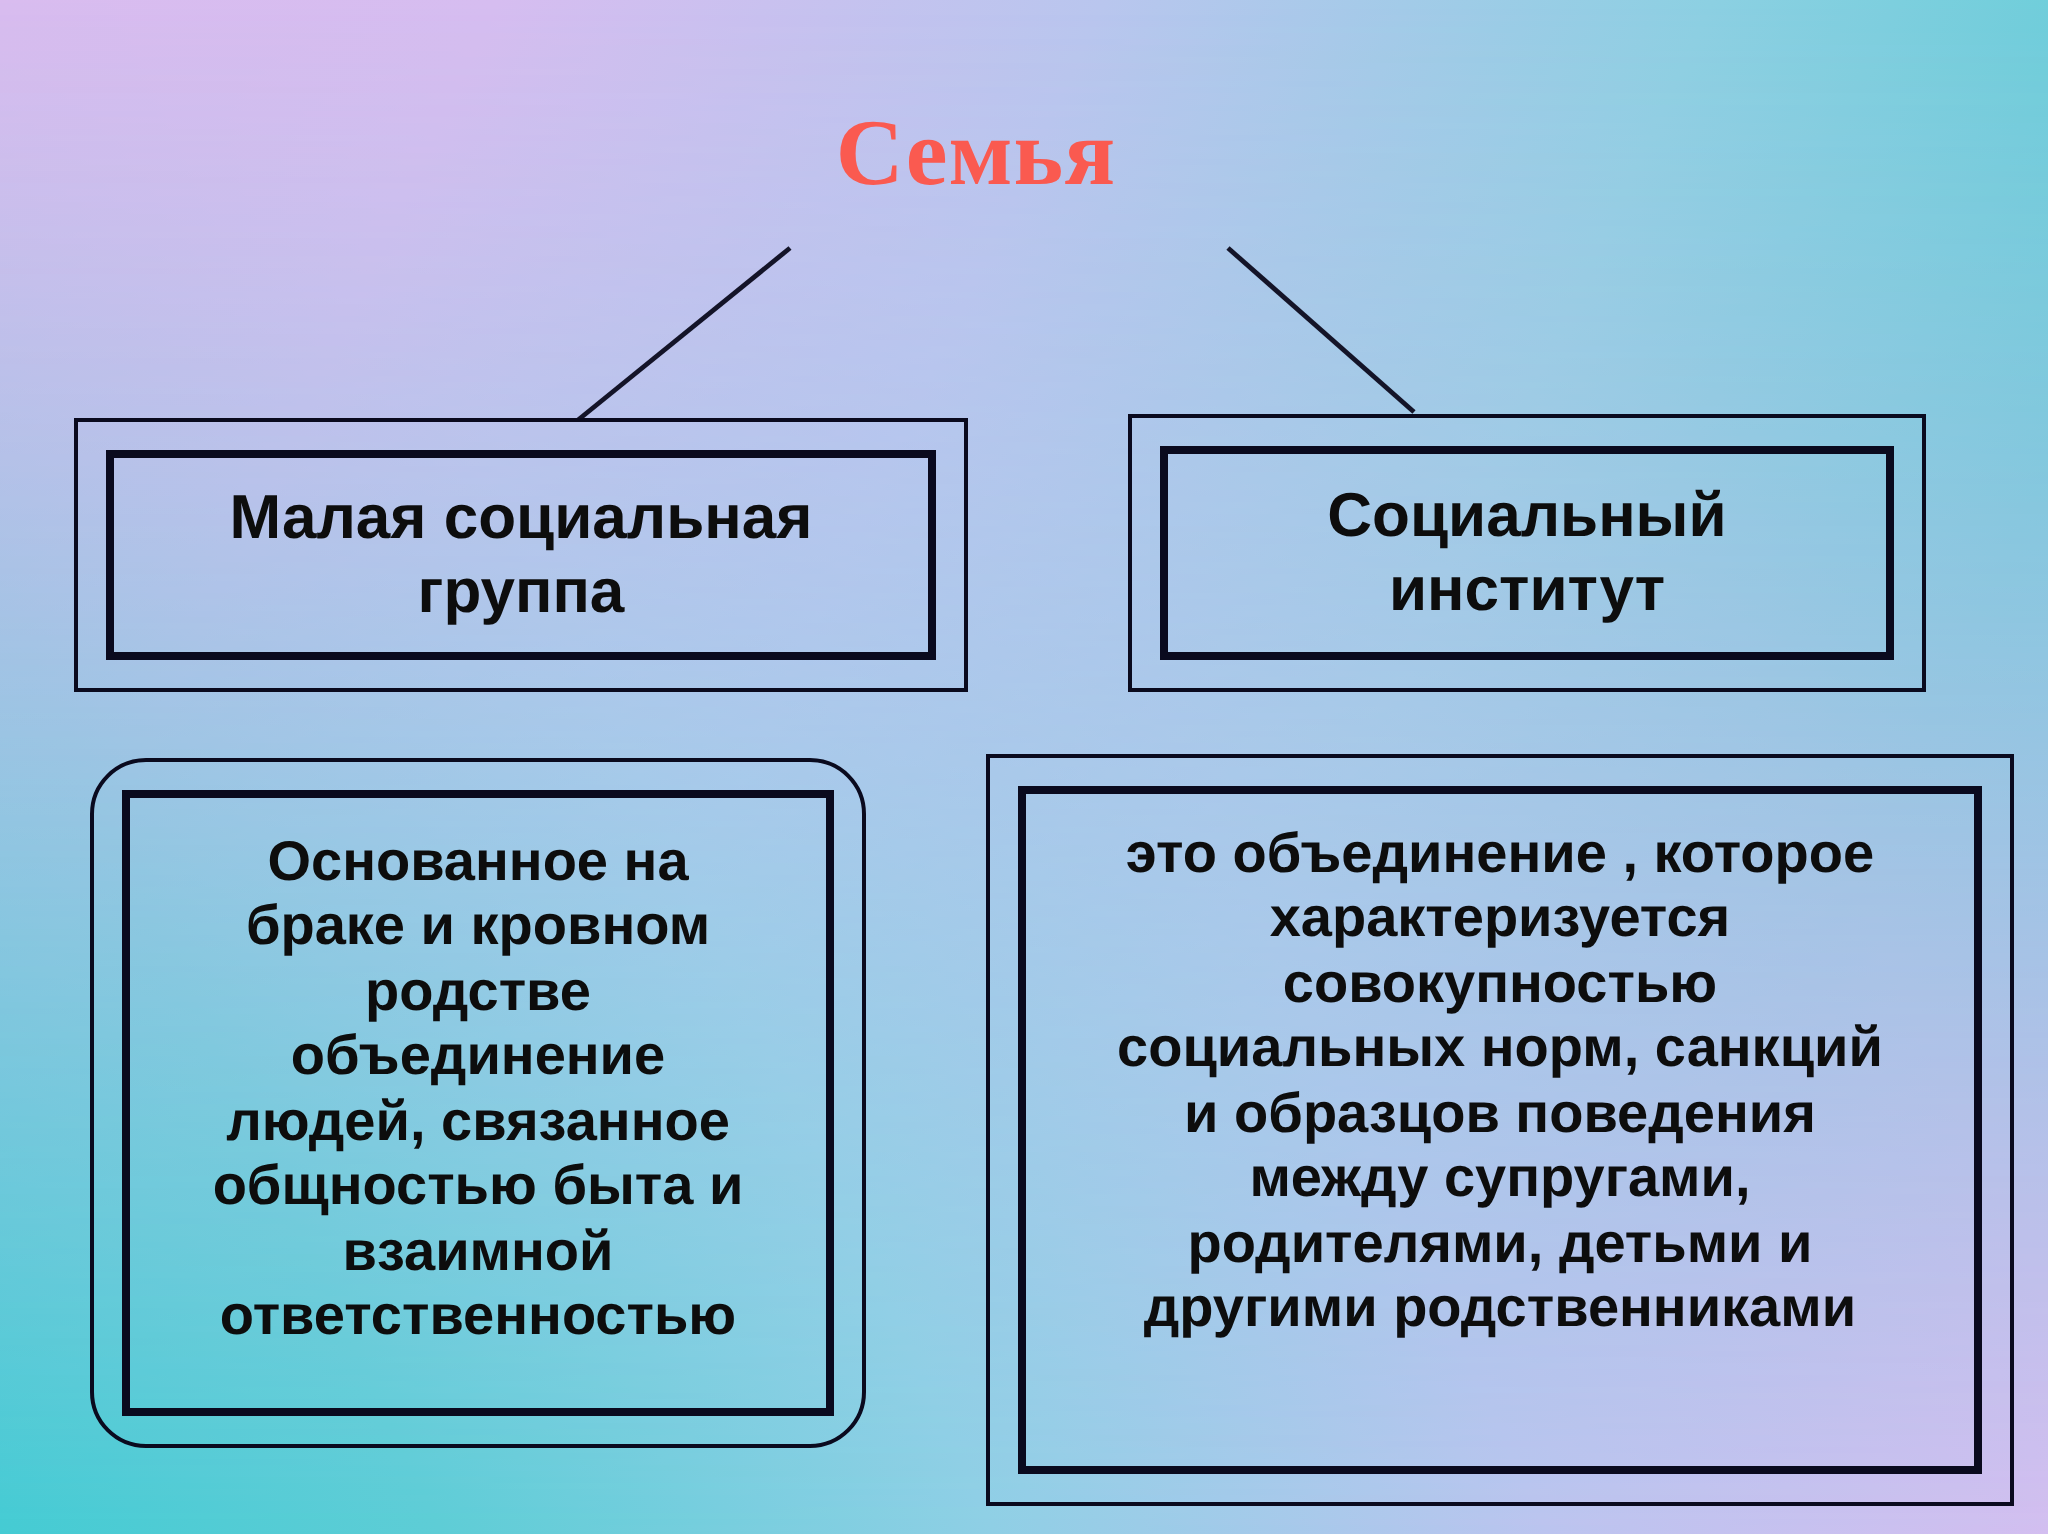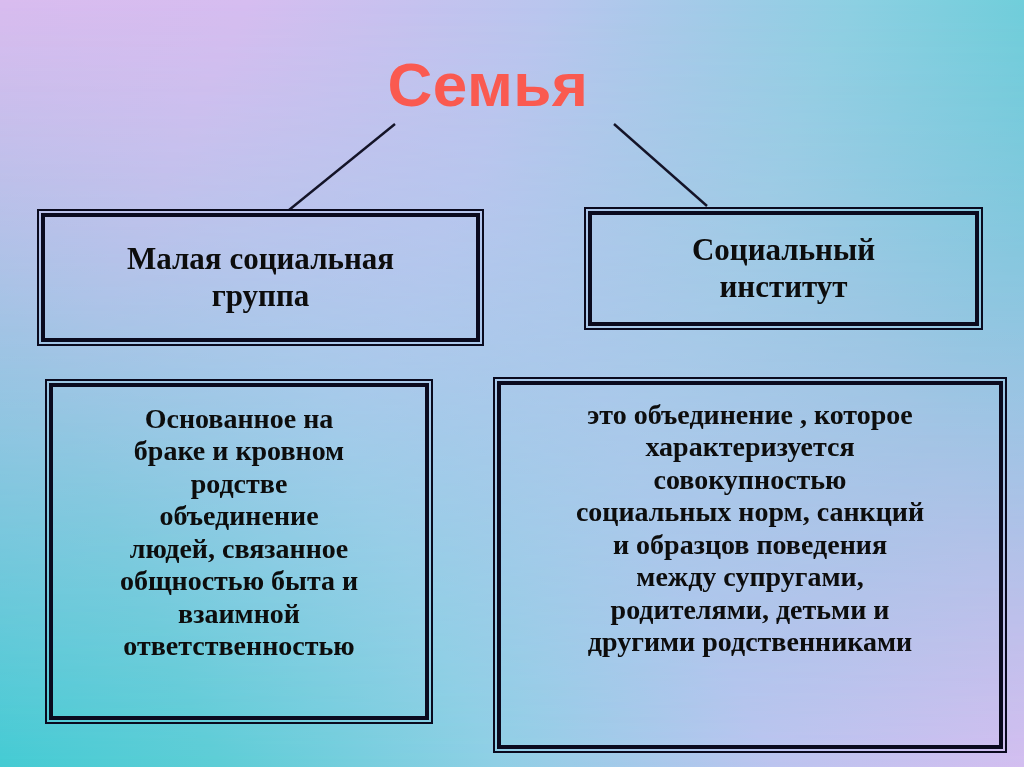--- a/index.html
+++ b/index.html
@@ -47,71 +47,71 @@
     mask-image: linear-gradient(to bottom, rgba(0,0,0,0) 0%, rgba(0,0,0,1) 100%);
   }
 
   
   #title {
     position: absolute;
     left: 0;
     top: 54px;
     width: 976px;
     text-align: center;
-    font-size: 62px;
+    font-size: 47px;
     font-weight: bold;
     color: #fa5a50;
     letter-spacing: 0.5px;
     line-height: 1;
     white-space: nowrap;
+    font-family: Liberation Serif, serif;
   }
 
   
   #connectors {
     position: absolute;
     left: 0;
     top: 0;
     width: 1024px;
     height: 767px;
     pointer-events: none;
   }
 
   
   .box {
     position: absolute;
     box-sizing: border-box;
     border: 2px solid #0a0a1e;
     background: transparent;
-    padding: 2px;
-    font-family: Liberation Serif, serif;
+    padding: 14px;
   }
   .box-inner {
     box-sizing: border-box;
     width: 100%;
     height: 100%;
     border: 4px solid #0a0a1e;
     display: flex;
     align-items: center;
     justify-content: center;
   }
   .box-text {
     text-align: center;
     font-weight: bold;
     color: #0d0d0d;
     line-height: 1.18;
     padding: 0 8px;
     white-space: pre-line;
   }
 
   #box-small-group { left: 37px;  top: 209px; width: 447px; height: 137px; }
-  #box-social-inst { left: 584px; top: 207px; width: 399px; height: 123px; }
+  #box-social-inst { left: 564px; top: 207px; width: 399px; height: 139px; }
   #box-small-group .box-text,
   #box-social-inst .box-text { font-size: 31px; }
 
-  #box-group-def { left: 45px;  top: 379px; width: 388px; height: 345px; }
+  #box-group-def { left: 45px;  top: 379px; width: 388px; height: 345px; border-radius: 28px; }
   #box-inst-def   { left: 493px; top: 377px; width: 514px; height: 376px; }
   #box-group-def .box-text { font-size: 28px; line-height: 1.16; }
   #box-inst-def  .box-text { font-size: 28px; line-height: 1.16; }
   #box-group-def .box-inner { align-items: flex-start; }
   #box-inst-def .box-inner  { align-items: flex-start; }
   #box-group-def .box-text { padding-top: 16px; }
   #box-inst-def .box-text  { padding-top: 14px; }
 </style>
 </head>
 <body>

